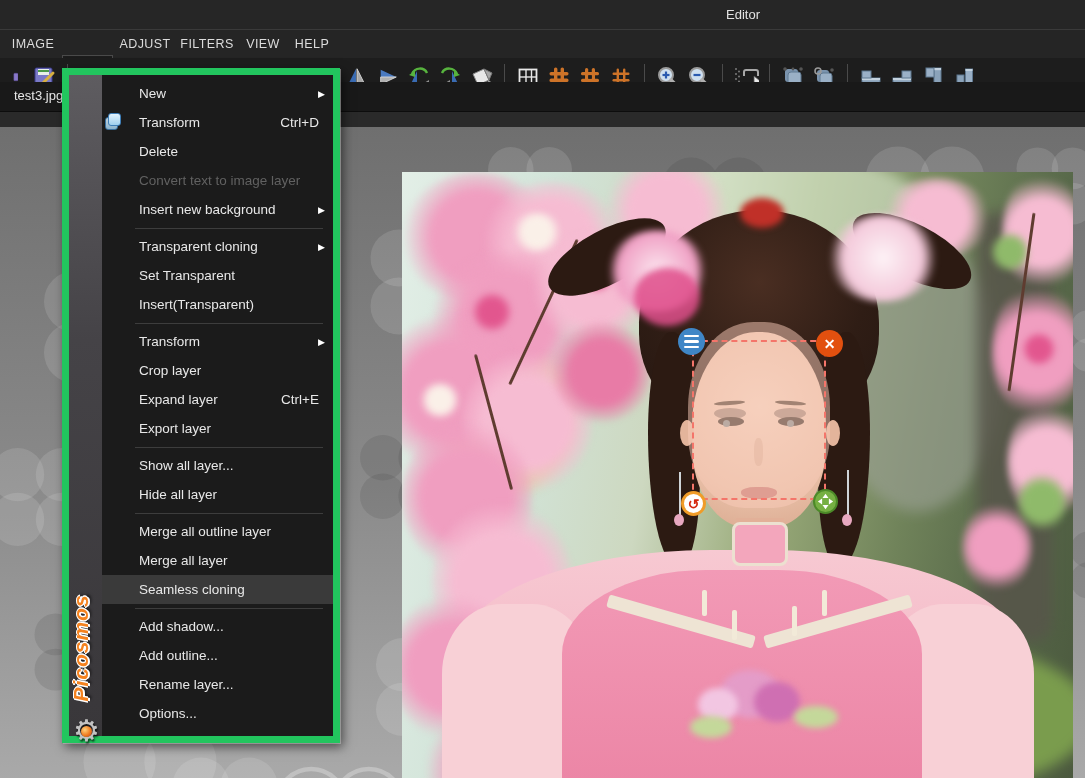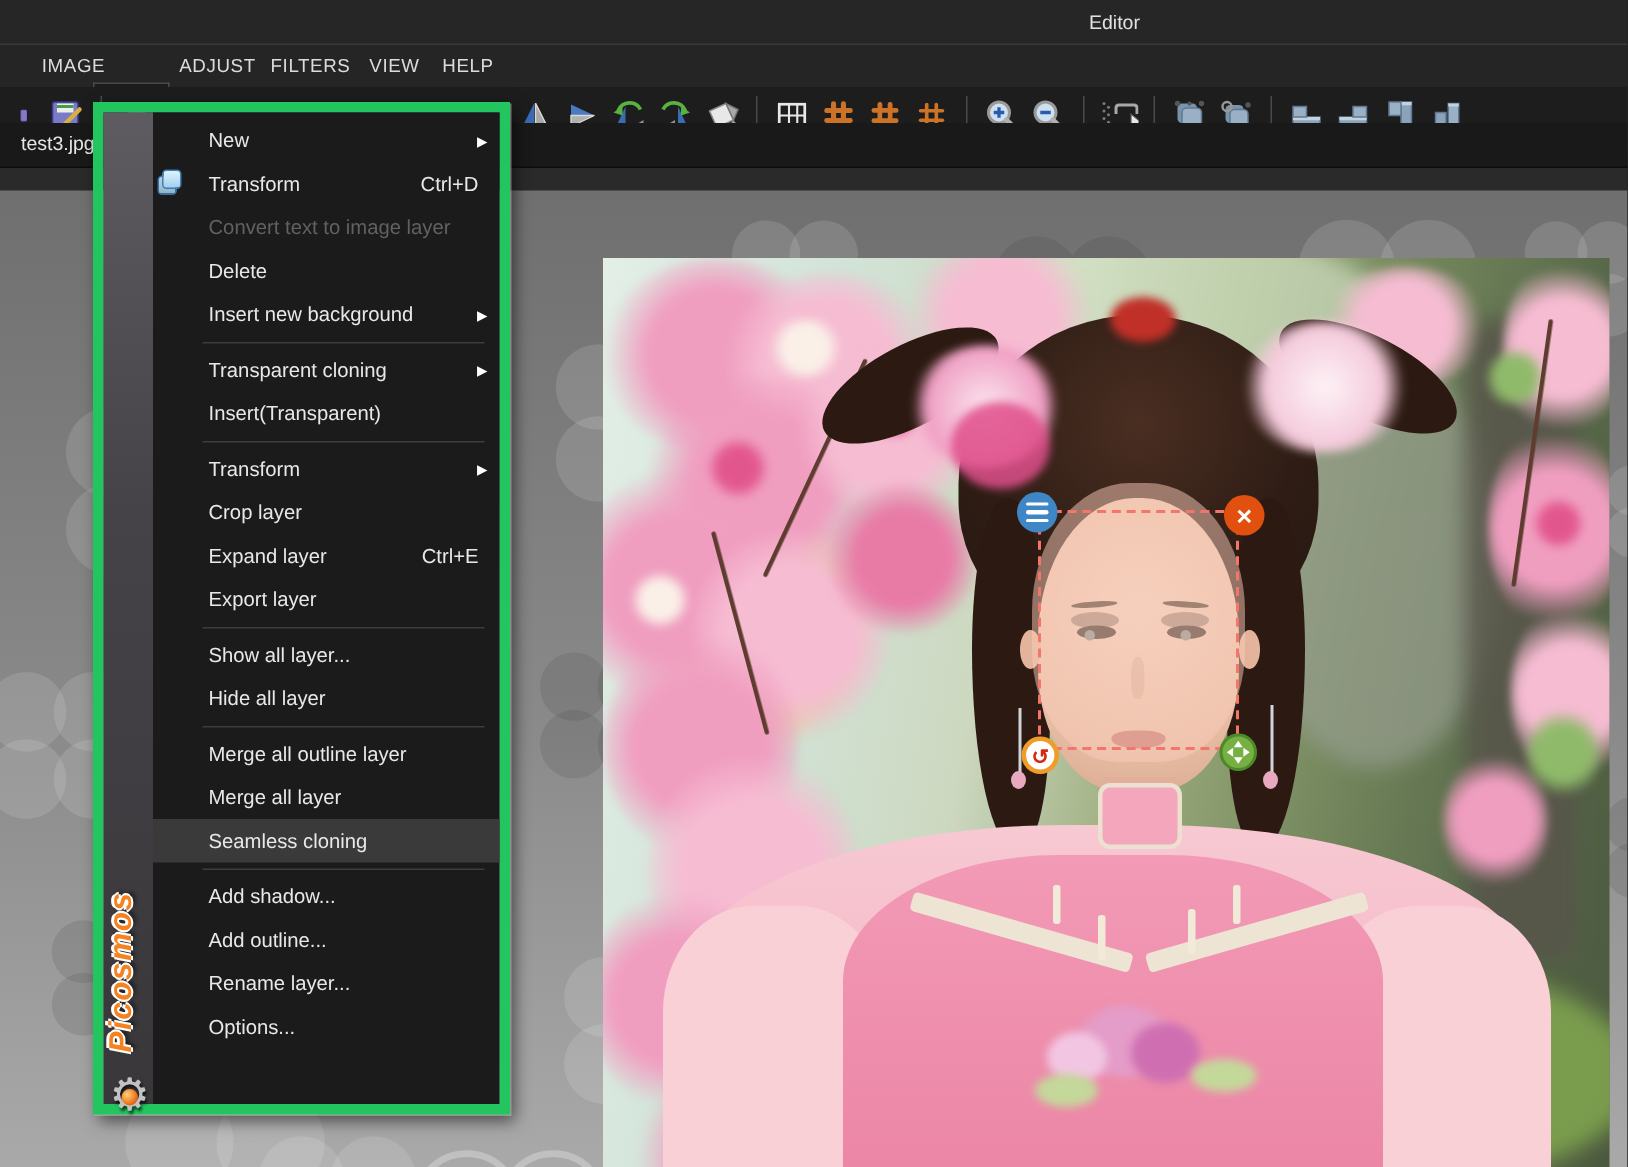--- a/index.html
+++ b/index.html
@@ -90,21 +90,21 @@
 </head>
 <body>
 
 <div id="app">
 
   <div class="titlebar">
     <span class="title">Editor</span>
   </div>
 
   <div class="menubar" id="menubar">
-      <div class="mb-item" style="left: 24px; width: 50px;">IMAGE</div>
+      <div class="mb-item" style="left: 8px; width: 50px;">IMAGE</div>
       <div class="mb-item open" style="left: 62px; width: 51px; margin-top: 25px;">LAYER</div>
       <div class="mb-item" style="left: 117px; width: 56px;">ADJUST</div>
       <div class="mb-item" style="left: 179px; width: 56px;">FILTERS</div>
       <div class="mb-item" style="left: 241px; width: 44px;">VIEW</div>
       <div class="mb-item" style="left: 291px; width: 42px;">HELP</div>
     </div>
 
   <div class="toolbar">
     <div class="tb-left" id="tb-left">
         <div class="tb-icon">
@@ -517,34 +517,37 @@
           <span class="subarrow">▶</span>
         </div>
         <div class="menu-item">
           <span>Transform</span>
           <span class="mi-icon">
             <span class="sq back"></span>
             <span class="sq front"></span>
           </span>
           <span class="shortcut">Ctrl+D</span>
         </div>
+        <div class="menu-item">
+          <span>Delete</span>
+        </div>
         <div class="menu-item disabled">
           <span>Convert text to image layer</span>
         </div>
         <div class="menu-item">
-          <span>Delete</span>
-        </div>
-        <div class="menu-item">
           <span>Insert new background</span>
           <span class="subarrow">▶</span>
         </div>
         <div class="menu-sep"></div>
         <div class="menu-item">
           <span>Transparent cloning</span>
           <span class="subarrow">▶</span>
+        </div>
+        <div class="menu-item">
+          <span>Set Transparent</span>
         </div>
         <div class="menu-item">
           <span>Insert(Transparent)</span>
         </div>
         <div class="menu-sep"></div>
         <div class="menu-item">
           <span>Transform</span>
           <span class="subarrow">▶</span>
         </div>
         <div class="menu-item">

